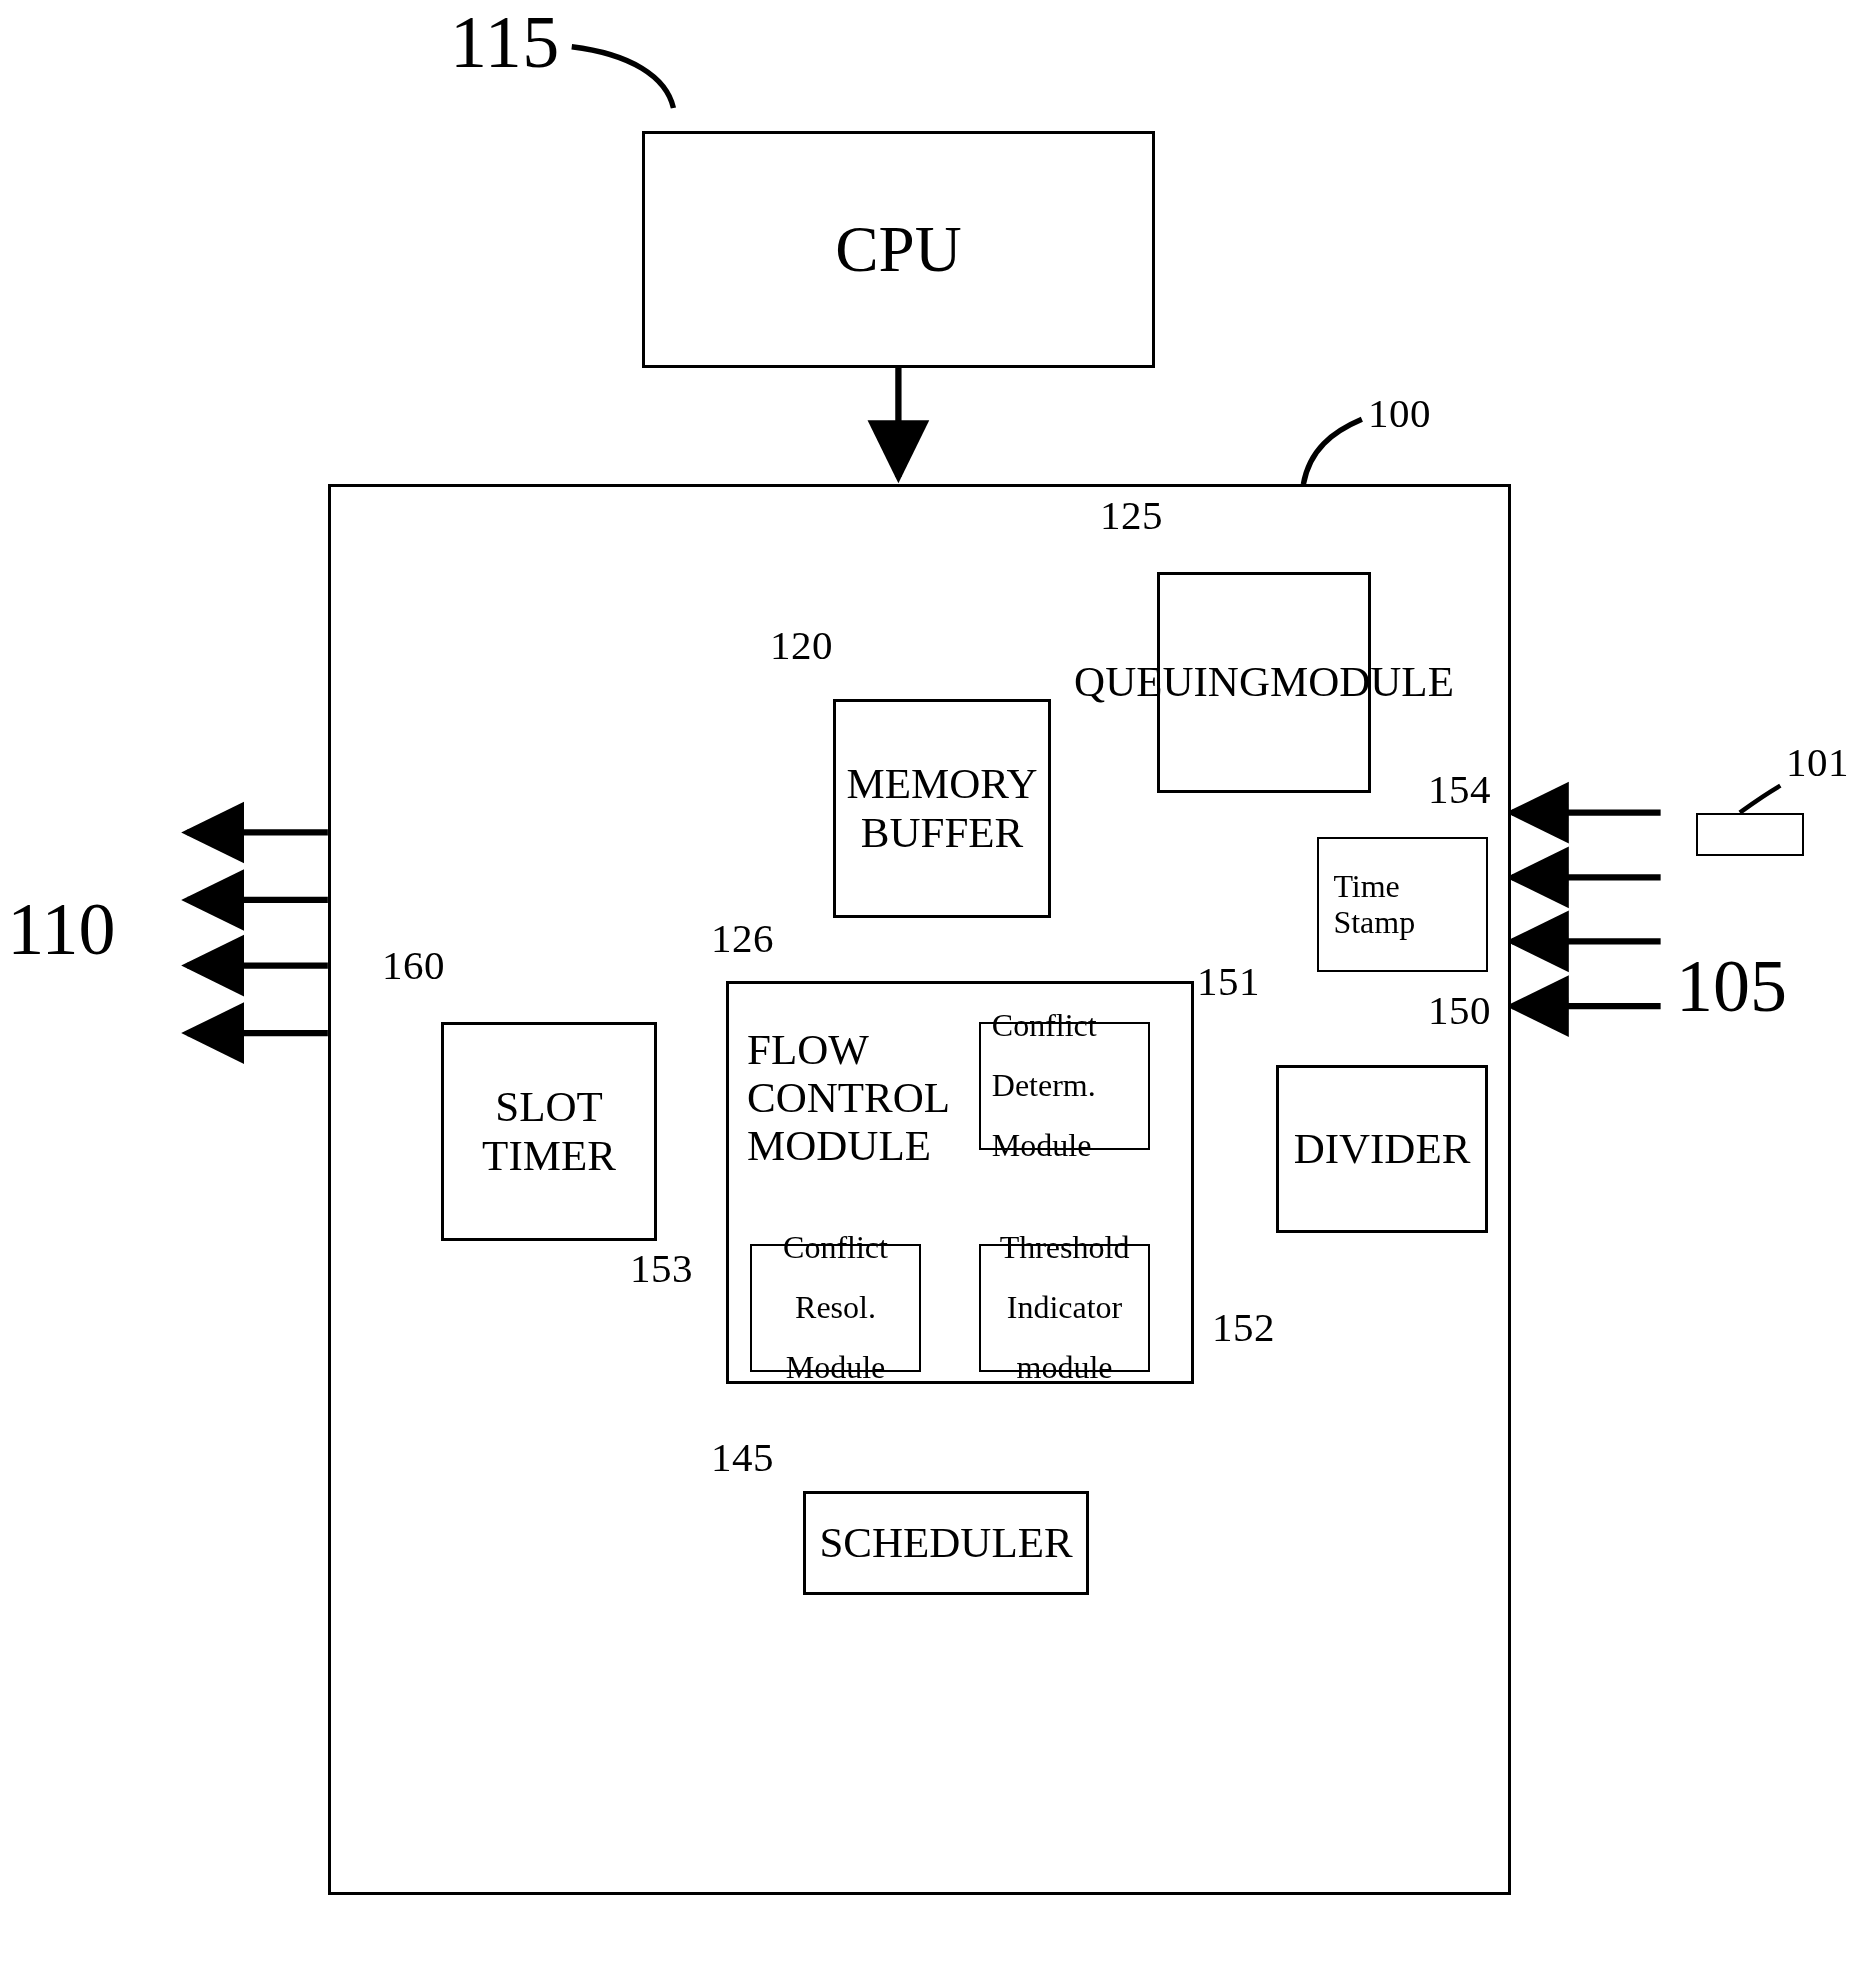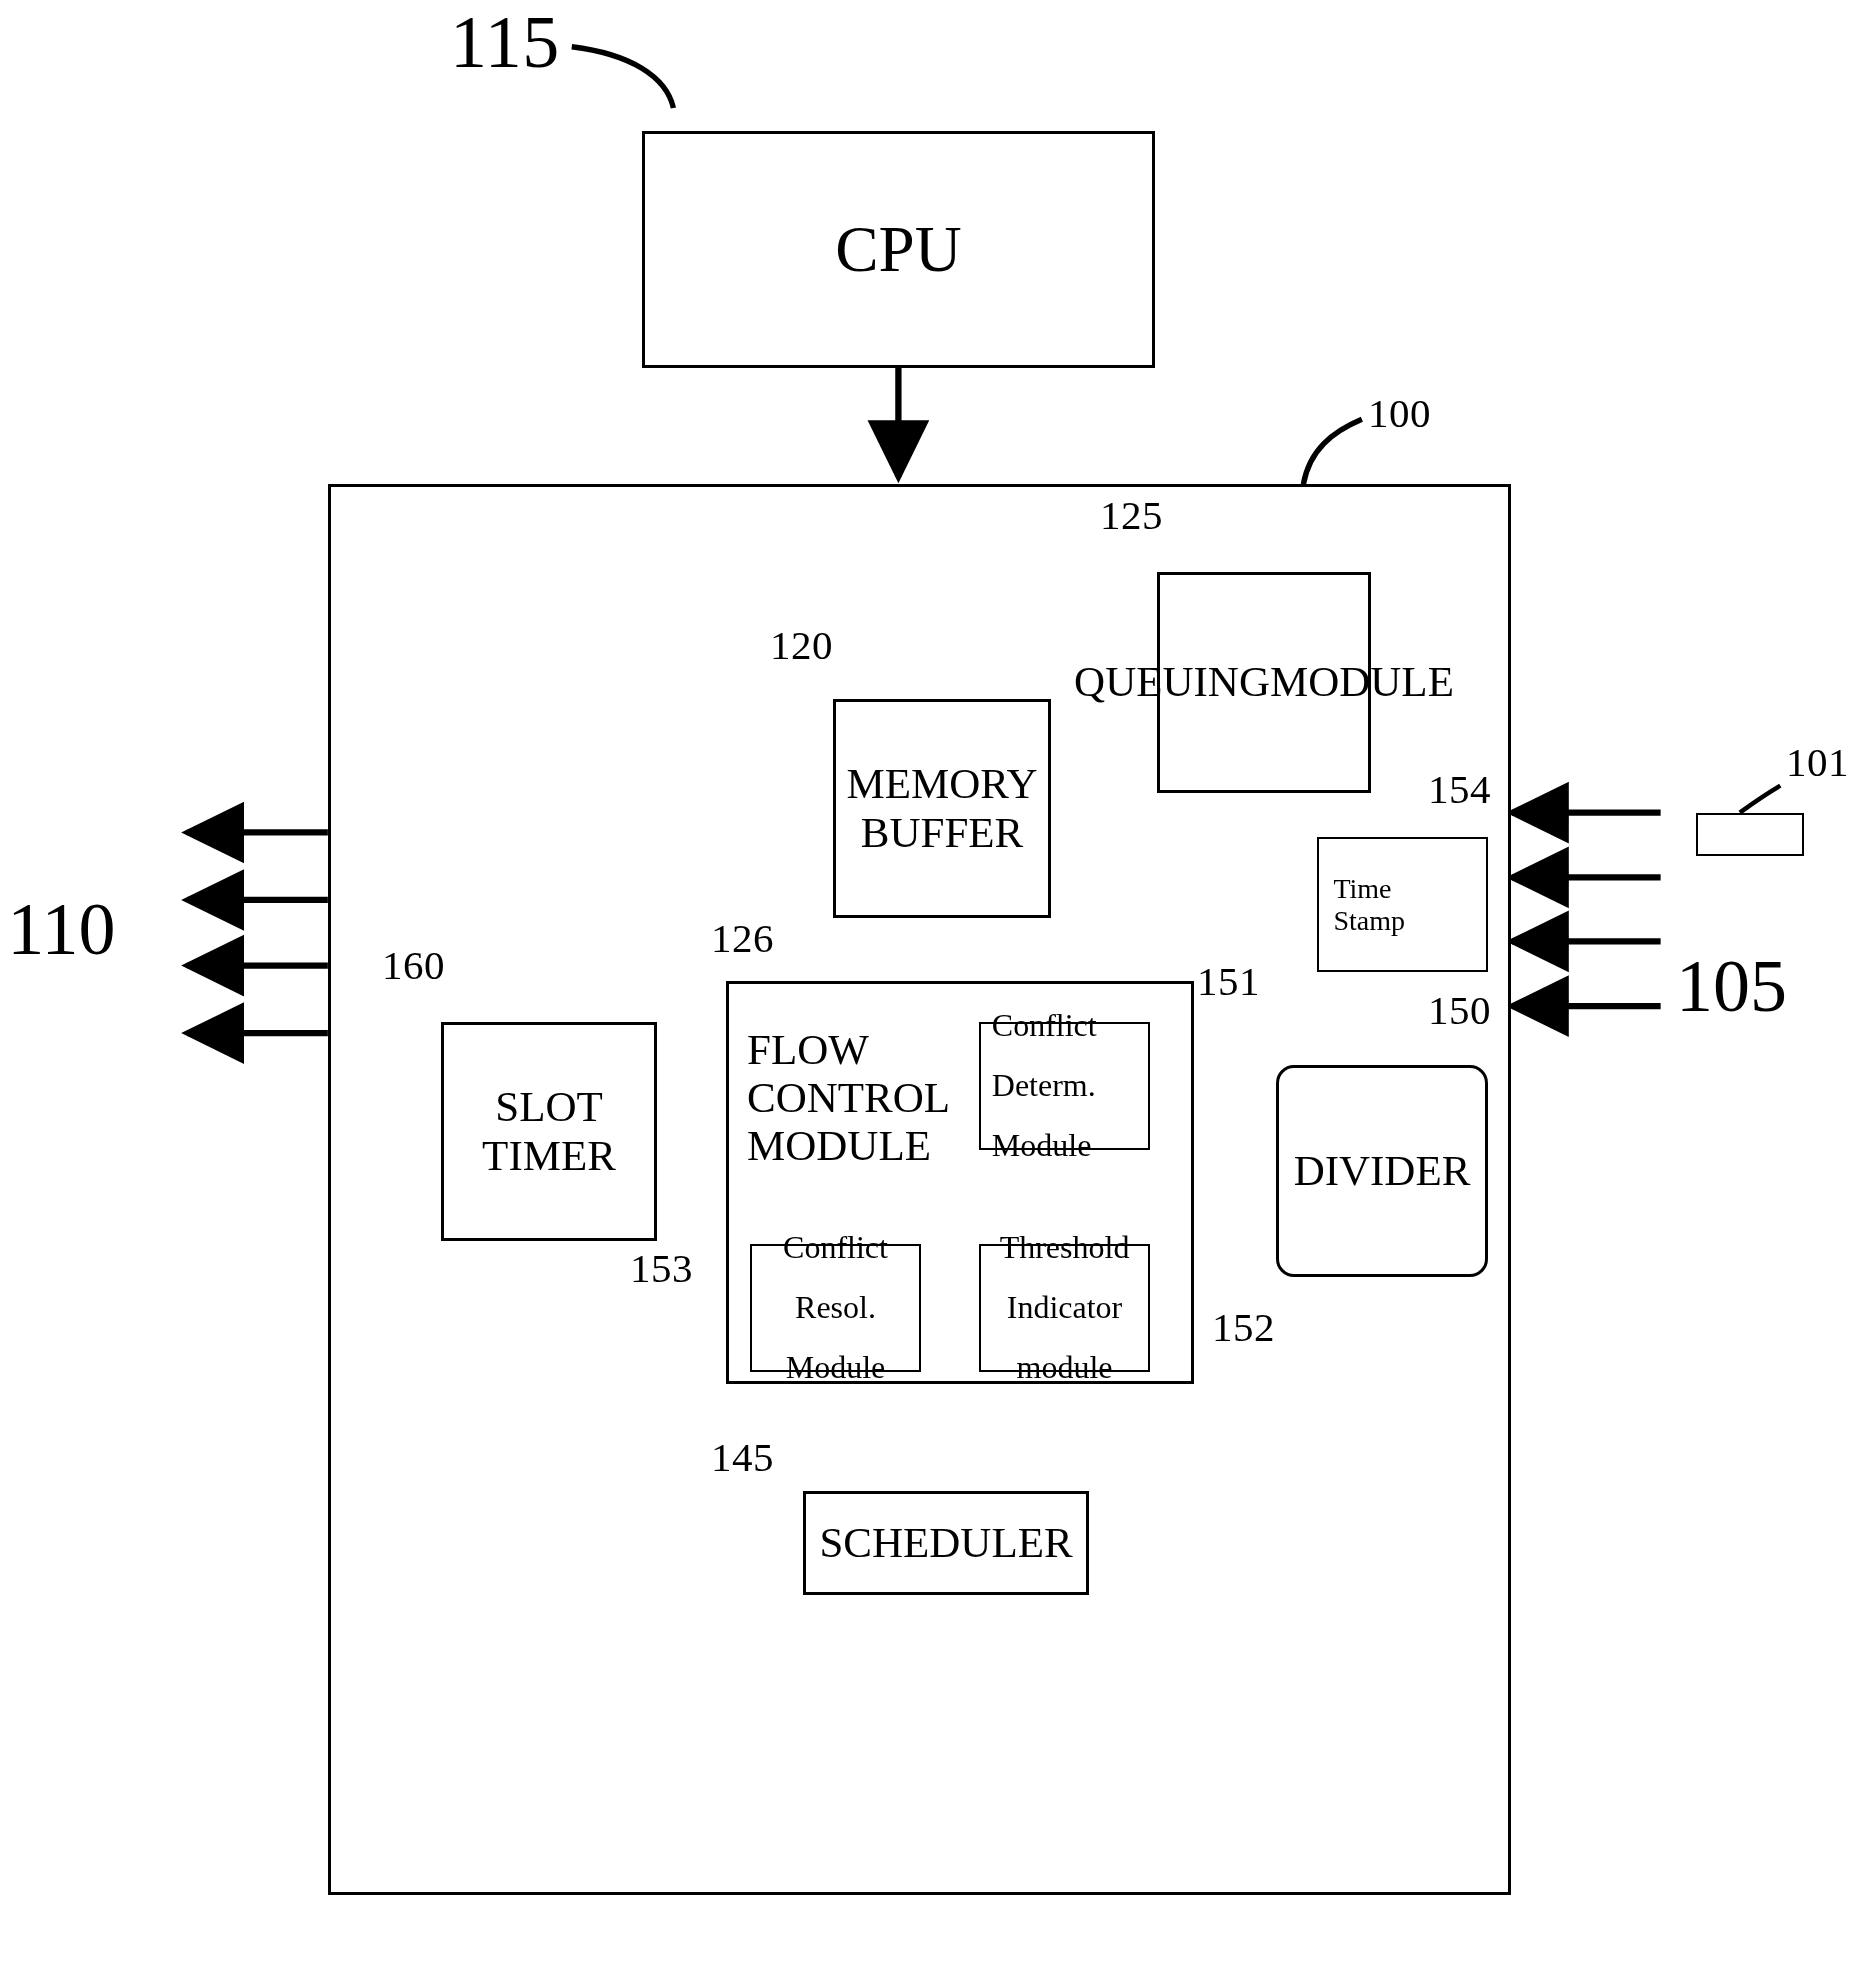--- a/index.html
+++ b/index.html
@@ -44,21 +44,21 @@
     white-space: nowrap;
   }
   .bigref {
     position: absolute;
     font-size: 74px;
     z-index: 7;
     white-space: nowrap;
   }
   .label-cpu   { font-size: 65px; margin-top: 23px; }
   .label-major { font-size: 43px; }
-  .label-minor { font-size: 28px; }
+  .label-minor { font-size: 32px; }
   .label-small { font-size: 32px; gap: 24px; }
   .boxtext { display: block; }
 </style>
 </head>
 <body>
 
 <div id="canvas">
 
   <svg id="wires" viewBox="0 0 2064 2198" xmlns="http://www.w3.org/2000/svg">
     <defs>
@@ -174,21 +174,21 @@
   </div>
   <div class="ref" style="left:630px; top:1244px;">153</div>
 
   <div class="box tight label-small" style="left:979px; top:1244px; width:171px; height:128px; flex-direction:column; align-items:center; z-index:6;">
     <span class="boxtext">Threshold</span>
     <span class="boxtext">Indicator</span>
     <span class="boxtext">module</span>
   </div>
   <div class="ref" style="left:1212px; top:1303px;">152</div>
 
-  <div class="box label-major" style="left:1276px; top:1065px; width:212px; height:212px;border-radius:18px;">
+  <div class="box label-major" style="left:1276px; top:1065px; width:212px; height:168px;">
     <span class="boxtext">DIVIDER</span>
   </div>
   <div class="ref" style="left:1428px; top:986px;">150</div>
 
   <div class="box label-major" style="left:803px; top:1491px; width:286px; height:104px;">
     <span class="boxtext">SCHEDULER</span>
   </div>
   <div class="ref" style="left:711px; top:1433px;">145</div>
 
   <div class="box tight" style="left:1696px; top:813px; width:108px; height:43px;"></div>

